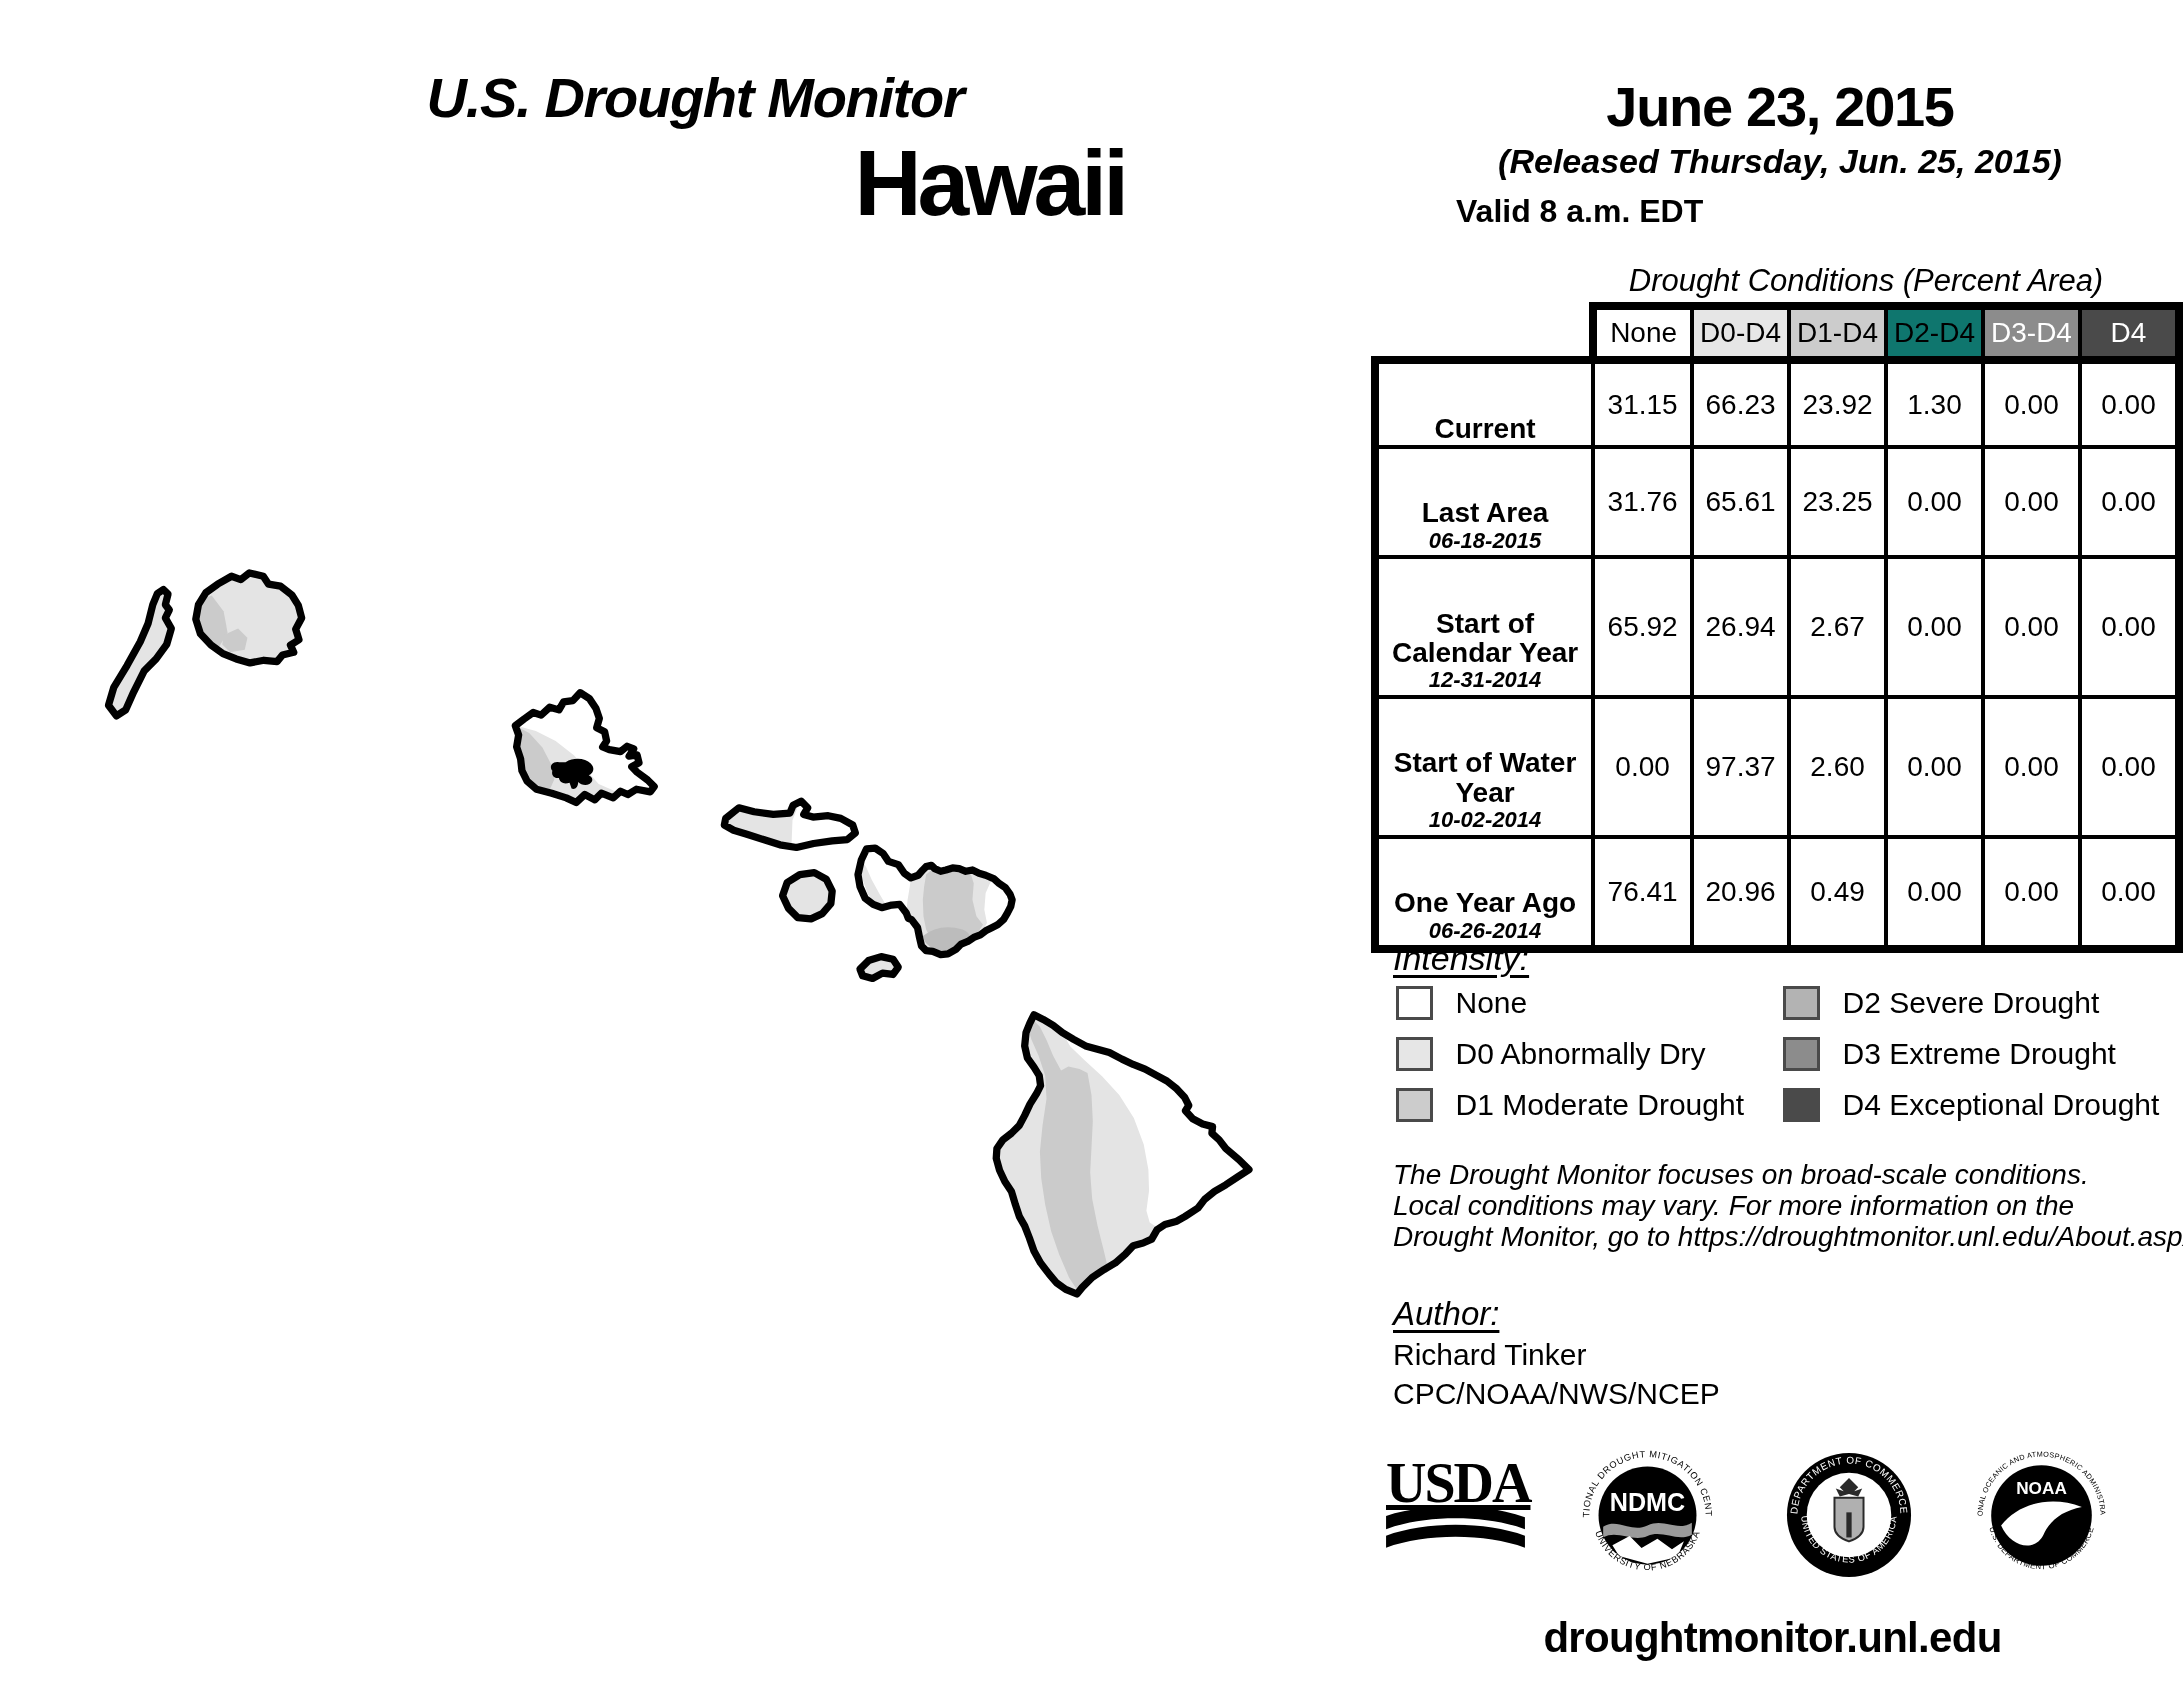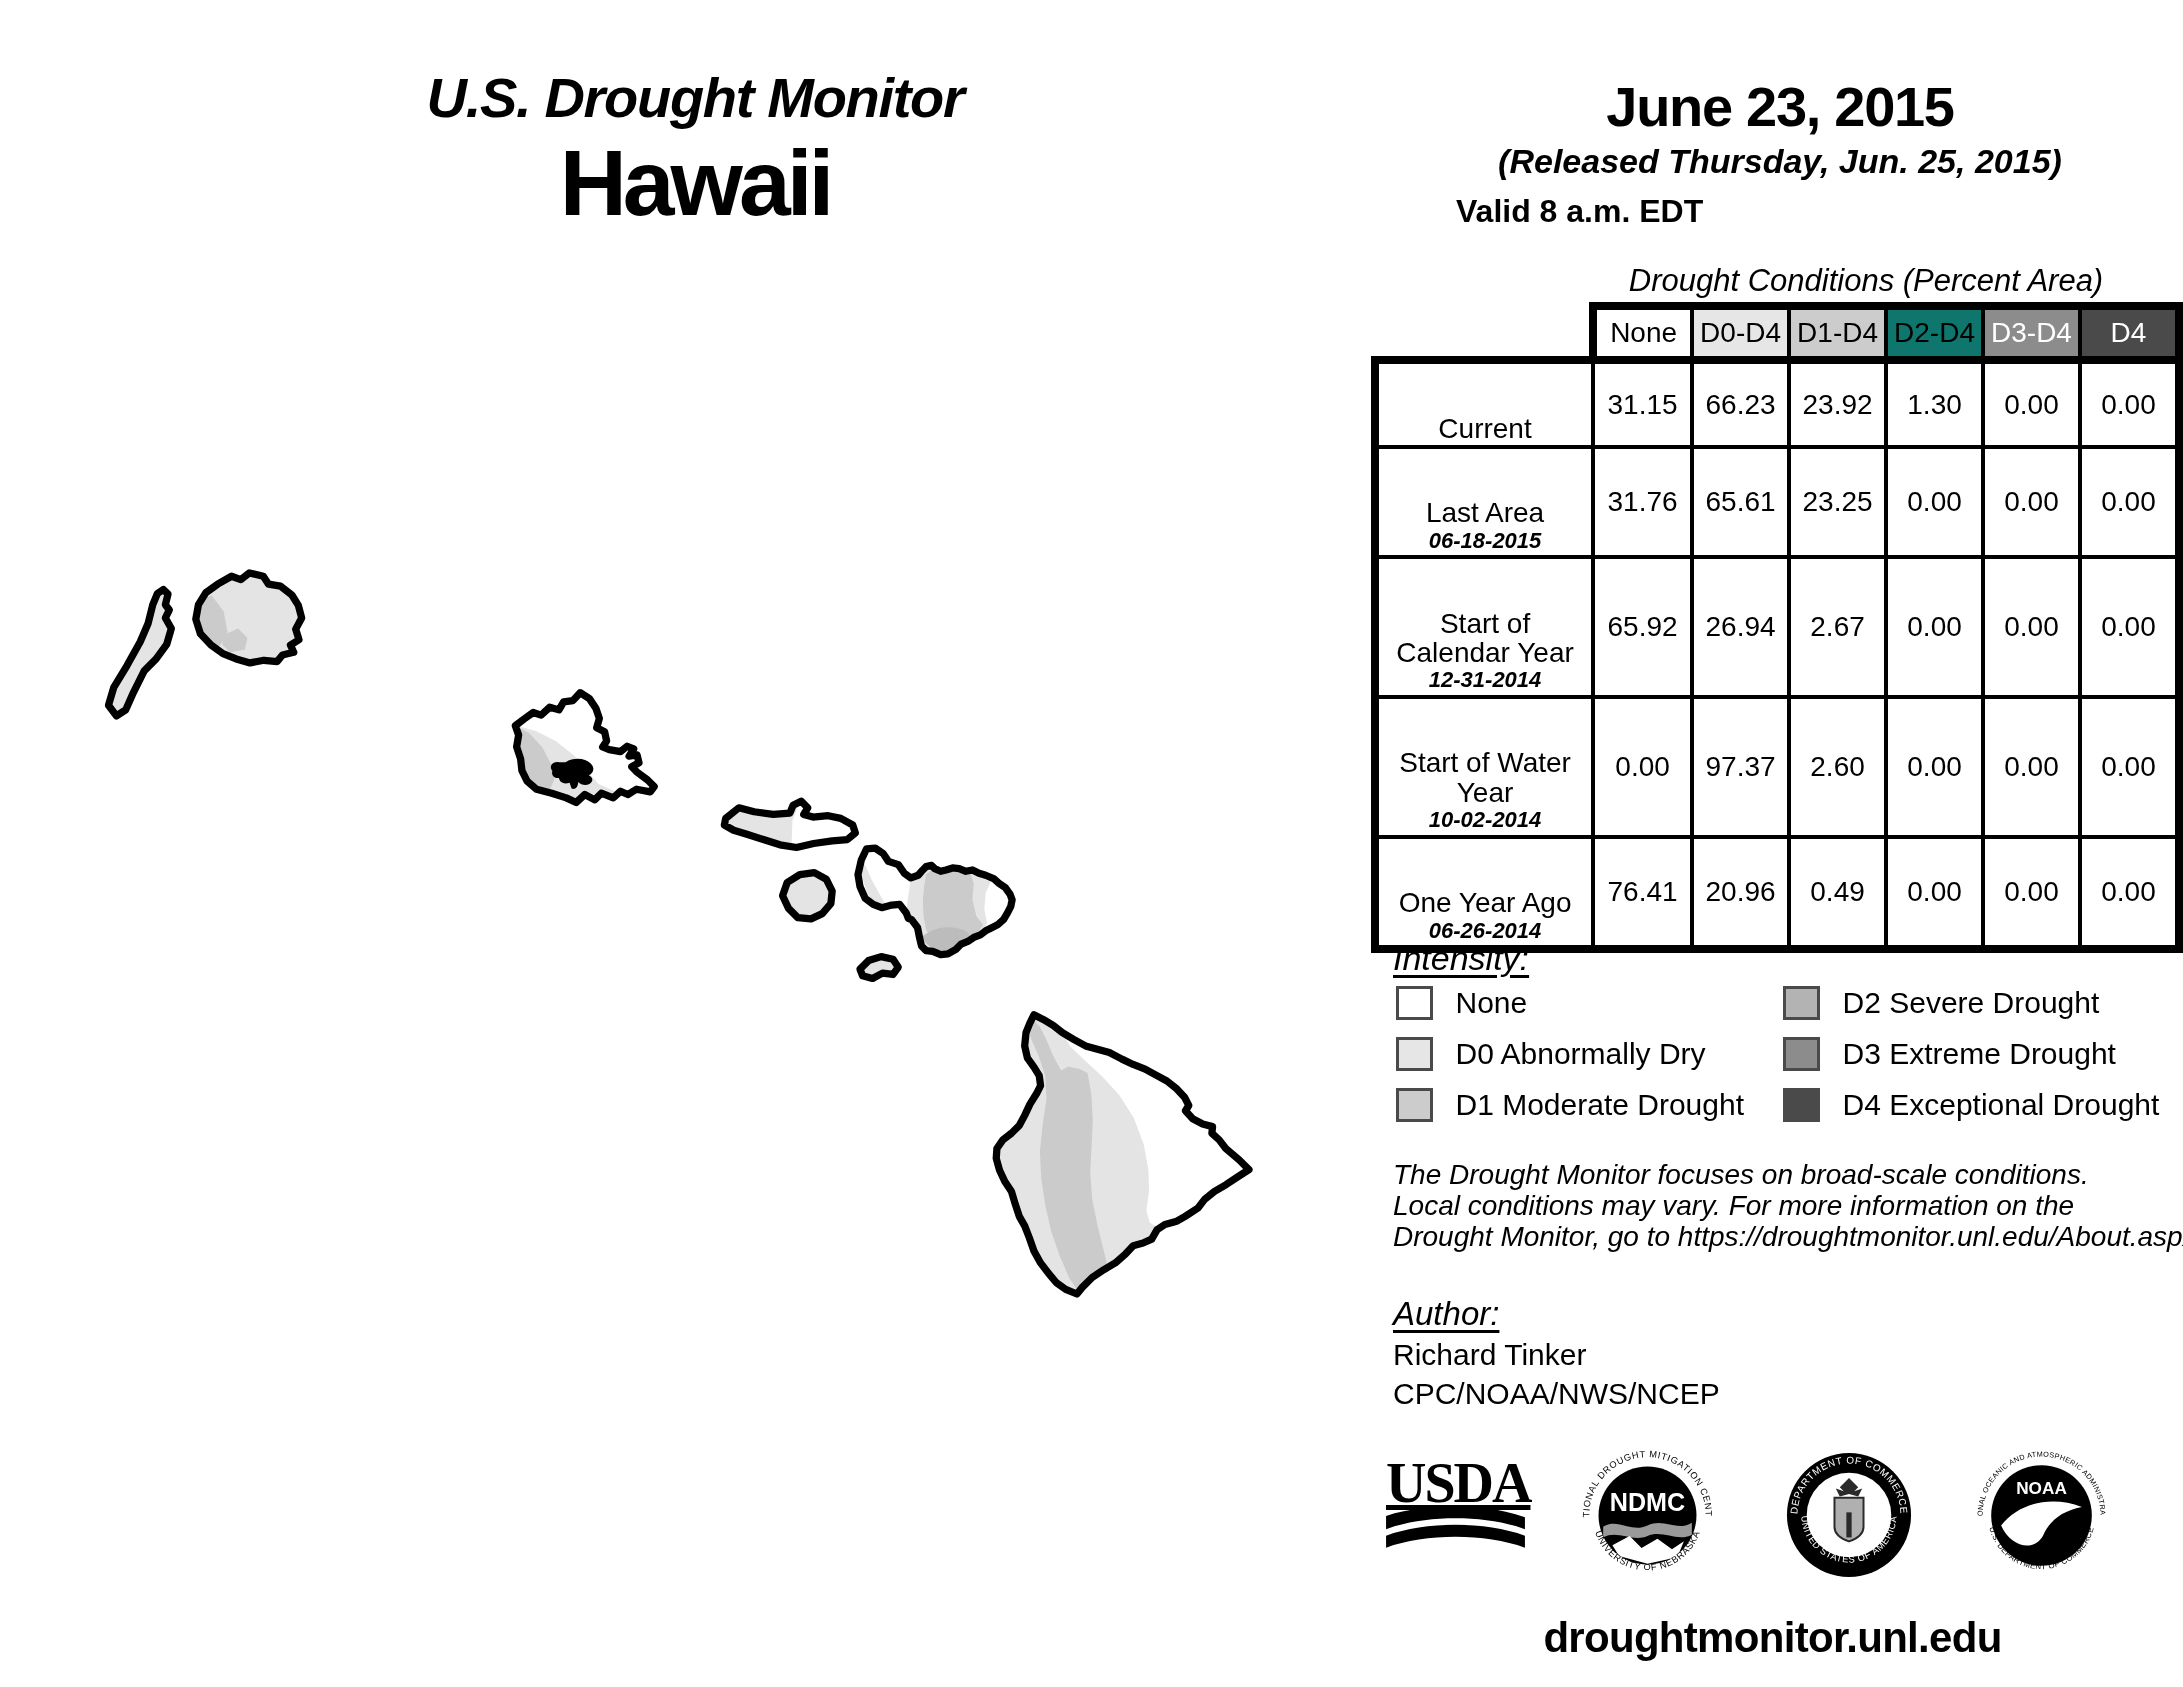--- a/index.html
+++ b/index.html
@@ -5,21 +5,21 @@
   html,body{margin:0;padding:0;}
   body{
     width:2183px;height:1687px;position:relative;background:#ffffff;
     font-family:"Liberation Sans", sans-serif;color:#000;overflow:hidden;
   }
   .abs{position:absolute;}
 
   
   .title-main{left:265px;top:65px;width:860px;text-align:center;
     font-size:56px;font-weight:bold;font-style:italic;letter-spacing:-1.3px;}
-  .title-region{left:265px;top:130px;width:860px;text-align:center;
+  .title-region{left:265px;top:130px;width:860px;text-align:right;
     font-size:93px;font-weight:bold;letter-spacing:-4px;}
   .date-main{left:1456px;top:74px;width:648px;text-align:center;
     font-size:56px;font-weight:bold;letter-spacing:-1.3px;}
   .date-released{left:1456px;top:142px;width:648px;text-align:center;
     font-size:34px;font-weight:bold;font-style:italic;}
   .date-valid{left:1456px;top:193px;width:648px;text-align:left;
     font-size:32px;font-weight:bold;}
   .tbl-heading{left:1575px;top:263px;width:582px;text-align:center;
     font-size:31px;font-style:italic;}
 
@@ -31,21 +31,21 @@
     text-align:center;vertical-align:middle;border-top-width:8px;}
   .dm-table thead th.col.first{border-left-width:8px;}
   .dm-table thead th.col.last{border-right-width:8px;}
   .dm-table thead th.lt{color:#ffffff;}
   .dm-table tbody th.rlabel{width:207px;border-left-width:8px;
     text-align:center;vertical-align:middle;padding:1.3px 2.6px;}
   .dm-table tbody tr:first-child th,.dm-table tbody tr:first-child td{border-top-width:8px;}
   .dm-table tbody tr:last-child th,.dm-table tbody tr:last-child td{border-bottom-width:8px;}
   .dm-table tbody td.last{border-right-width:8px;}
   .dm-table tbody td{height:81px;font-size:28px;text-align:center;vertical-align:middle;background:#fff;}
-  .rname{font-size:28px;font-weight:normal;line-height:1.05;margin-top:48px;}
+  .rname{font-size:28px;font-weight:bold;line-height:1.05;margin-top:48px;}
   .rdate{font-size:22px;font-style:italic;line-height:1.2;}
 
   
   .intensity{left:1393px;top:939px;font-size:34px;font-style:italic;
     text-decoration:underline;text-underline-offset:5.3px;}
   .leg-item{display:flex;align-items:center;}
   .leg-swatch{width:37px;height:34px;border:3.3px solid #4a4a4a;box-sizing:border-box;margin-right:22.5px;flex:0 0 auto;}
   .leg-label{font-size:30px;white-space:nowrap;}
 
   

